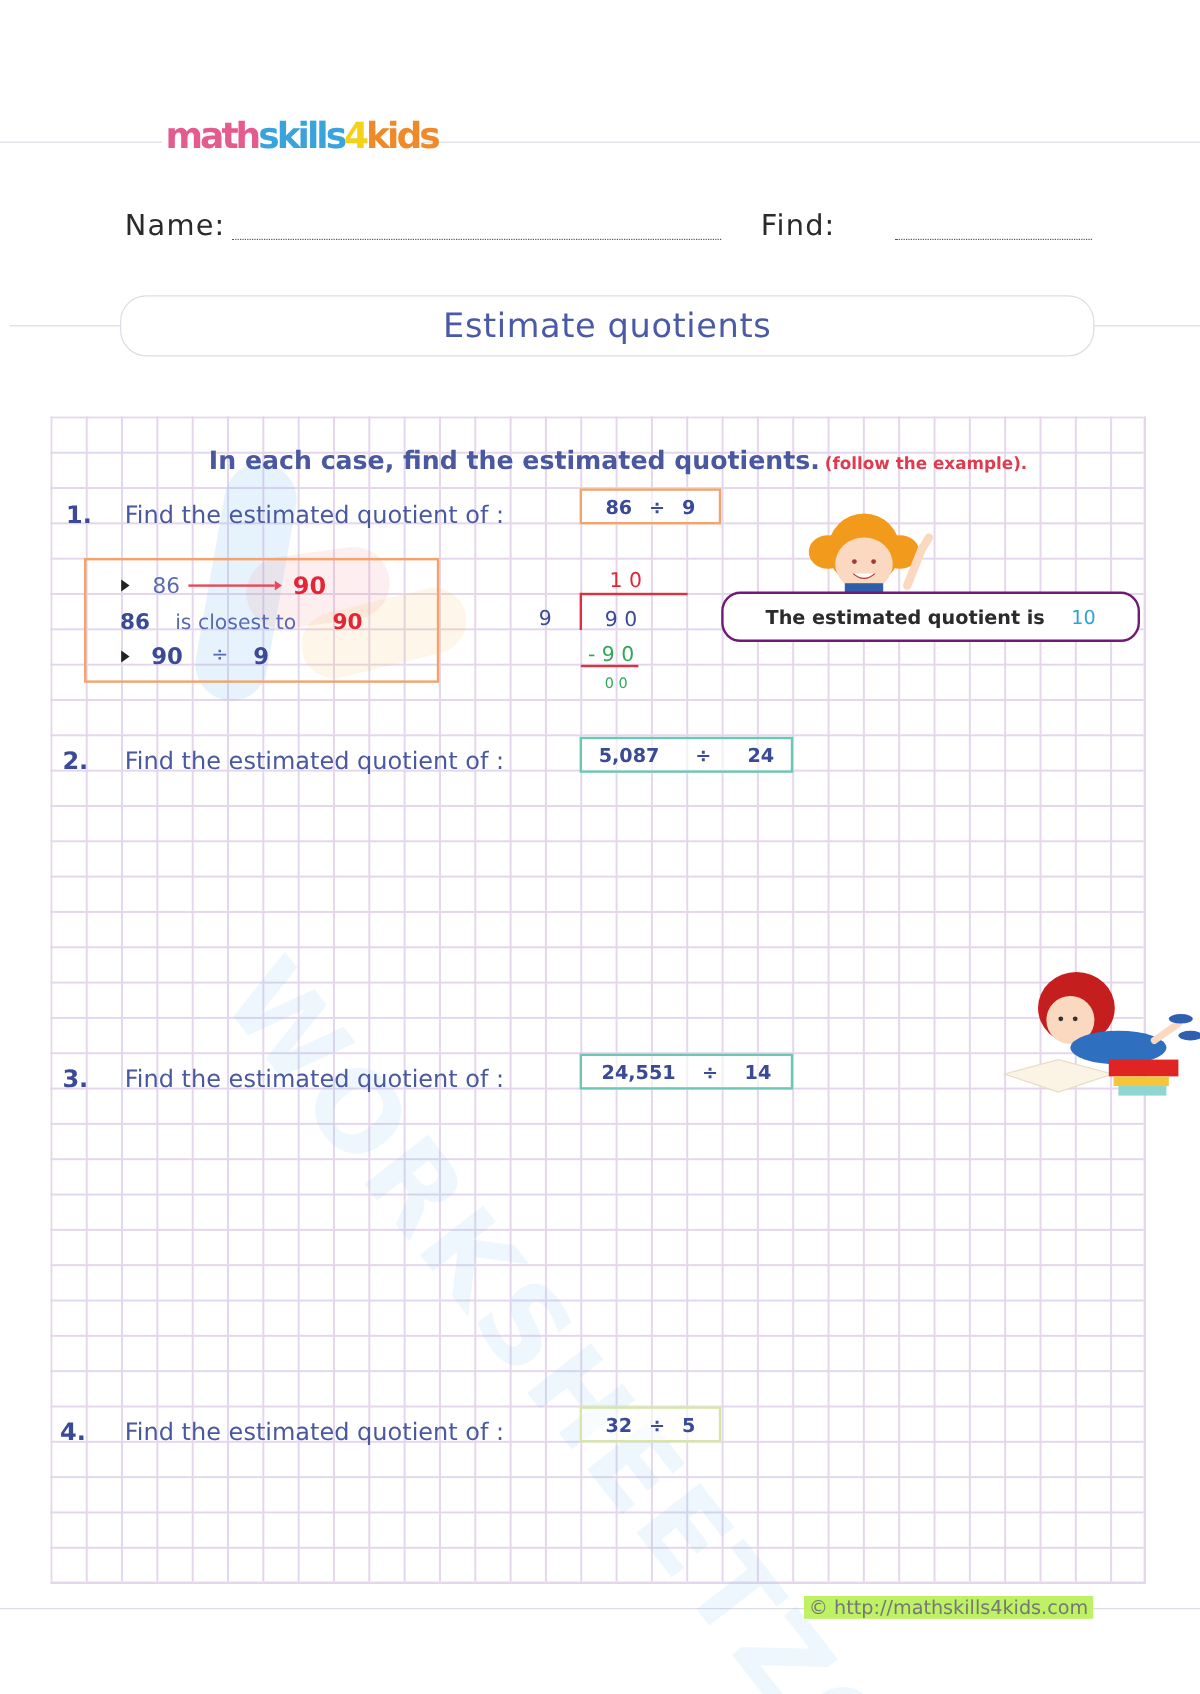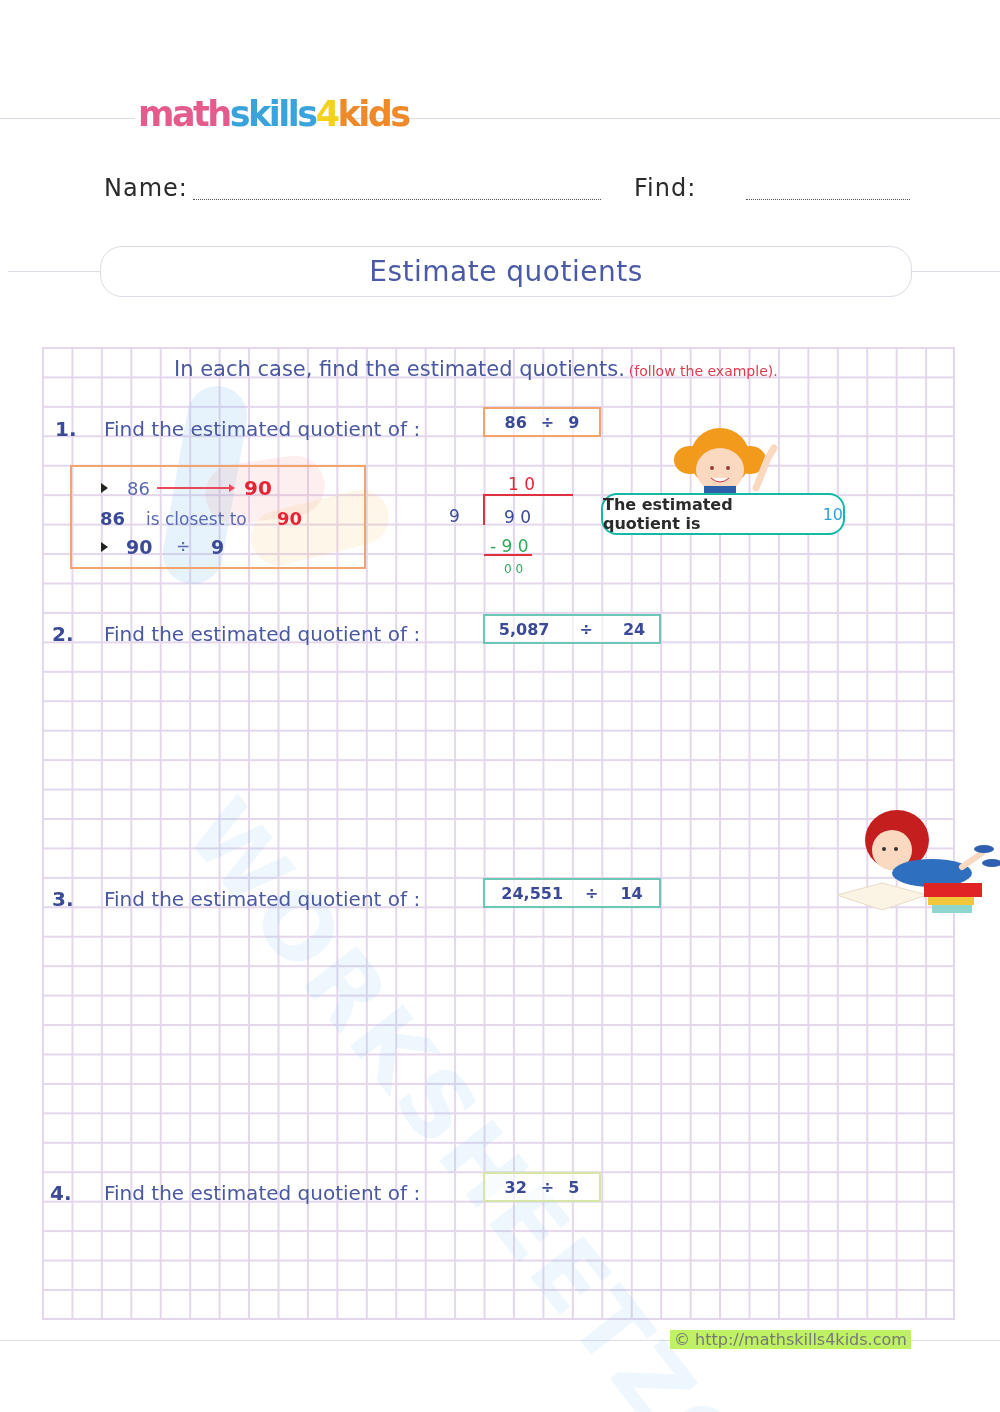--- a/index.html
+++ b/index.html
@@ -2,21 +2,21 @@
 <html><head>
   <meta charset="utf-8">
   <style>
     * { box-sizing: border-box; margin: 0; padding: 0; }
     html, body { width: 1000px; height: 1412px; background: #ffffff; overflow: hidden; }
     body { position: relative; font-family: "DejaVu Sans", sans-serif; color: #3b4a8f; }
 
     .hline { position: absolute; height: 1px; background: #dcdce4; }
 
     
-    .logo { position: absolute; left: 138px; top: 96px; font-family: "DejaVu Sans", sans-serif; font-size: 35px; font-weight: bold; letter-spacing: -2.5px; line-height: 36px; }
+    .logo { position: absolute; left: 138px; top: 96px; font-family: "DejaVu Sans", sans-serif; font-size: 30px; font-weight: bold; letter-spacing: -2.5px; line-height: 36px; }
     .logo .p1 { color: #e45c8e; }
     .logo .p2 { color: #3aa3dc; }
     .logo .p3 { color: #f4d21c; }
     .logo .p4 { color: #ee8a2a; }
 
     
     .field-label { position: absolute; top: 174px; font-family: "DejaVu Sans", sans-serif; font-size: 24px; color: #2a2a2a; letter-spacing: 1px; }
     .dots { position: absolute; top: 199px; height: 0; border-bottom: 1.5px dotted #555; }
 
     
@@ -32,21 +32,21 @@
       border-right: 2px solid #e4d6ec; border-bottom: 2px solid #e4d6ec;
     }
 
     
     .watermark { position: absolute; left: 250px; top: 780px; transform: rotate(52deg); transform-origin: left top; font-family: "DejaVu Sans", sans-serif; font-weight: bold; font-size: 92px; letter-spacing: 4px; color: rgba(120,190,240,0.13); white-space: nowrap; pointer-events: none; }
     .wm-shape1 { position: absolute; left: 175px; top: 385px; width: 60px; height: 200px; background: rgba(120,190,240,0.18); border-radius: 30px; transform: rotate(10deg); }
     .wm-shape2 { position: absolute; left: 205px; top: 460px; width: 120px; height: 60px; background: rgba(240,120,120,0.12); border-radius: 30px; transform: rotate(-8deg); }
     .wm-shape3 { position: absolute; left: 250px; top: 500px; width: 140px; height: 55px; background: rgba(250,190,100,0.14); border-radius: 30px; transform: rotate(-14deg); }
 
     .text { position: absolute; white-space: nowrap; font-family: "DejaVu Sans", sans-serif; }
-    .instruction { left: 174px; top: 357px; font-size: 21px; color: #4a58a0; }
+    .instruction { left: 174px; top: 372px; font-size: 21px; color: #4a58a0; font-weight: bold; }
     .instruction .hint { font-size: 14px; color: #e03a4e; margin-left: 4px; }
 
     .q-num { font-size: 20px; font-weight: bold; color: #3a4a96; }
     .q-text { font-size: 20px; color: #4a58a0; }
 
     .expr-box { position: absolute; height: 30px; border: 2px solid; display: flex; align-items: center; justify-content: center; font-family: "DejaVu Sans", sans-serif; font-size: 16px; font-weight: bold; color: #3a4a96; background: rgba(255,255,255,0.6); gap: 14px; }
 
     
     .example-box { position: absolute; left: 70px; top: 465px; width: 296px; height: 104px; border: 2px solid #f3a46c; }
     .tri { display: inline-block; width: 0; height: 0; border-top: 5px solid transparent; border-bottom: 5px solid transparent; border-left: 7px solid #222; }
@@ -56,21 +56,21 @@
     .red { color: #e32636; font-weight: bold; }
     .blue-b { color: #3a4a96; font-weight: bold; }
     .blue-l { color: #5a6ab0; }
     .green { color: #2fa85a; }
 
     
     .div-bar-h { position: absolute; left: 484px; top: 494px; width: 89px; height: 2px; background: #e03040; }
     .div-bar-v { position: absolute; left: 483px; top: 494px; width: 2px; height: 31px; background: #e03040; }
     .sub-line { position: absolute; left: 484px; top: 554px; width: 48px; height: 1.5px; background: #e03040; }
 
-    .bubble { position: absolute; left: 601px; top: 493px; width: 244px; height: 42px; border: 2px solid #14b8a6; border-radius: 16px; background: #fff; display: flex; align-items: center; justify-content: center; font-size: 16px; font-weight: bold; color: #2b2b2b; }
+    .bubble { position: absolute; left: 601px; top: 493px; width: 349px; height: 42px; border: 2px solid #701a75; border-radius: 16px; background: #fff; display: flex; align-items: center; justify-content: center; font-size: 16px; font-weight: bold; color: #2b2b2b; }
     .bubble .ans { color: #2ea3dc; font-weight: normal; margin-left: 22px; }
 
     .footer { position: absolute; left: 670px; top: 1330px; font-size: 16px; color: #777; background: #bef264; padding: 0 4px; }
   </style>
 </head>
 <body>
 
 <div class="hline" style="left:0; top:118px; width:135px;"></div>
 <div class="hline" style="left:352px; top:118px; width:648px;"></div>
 <div class="hline" style="left:8px; top:271px; width:94px;"></div>

